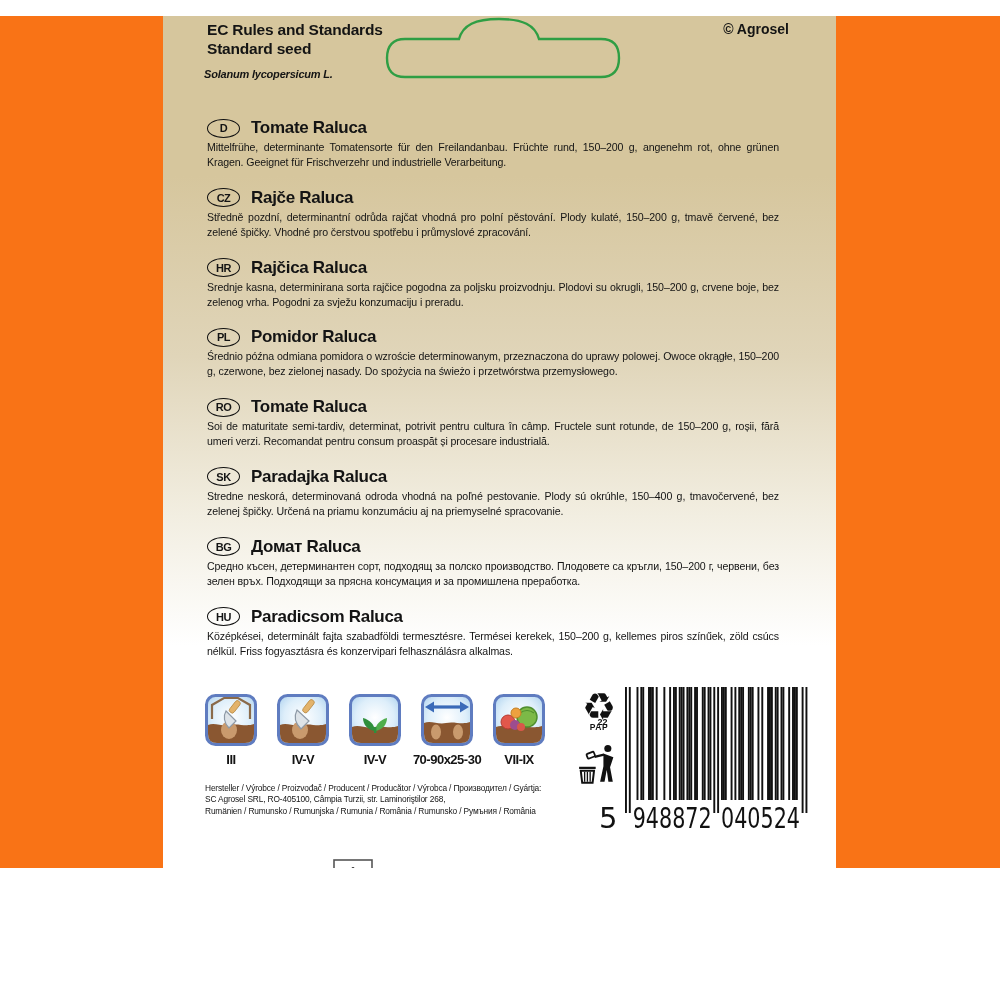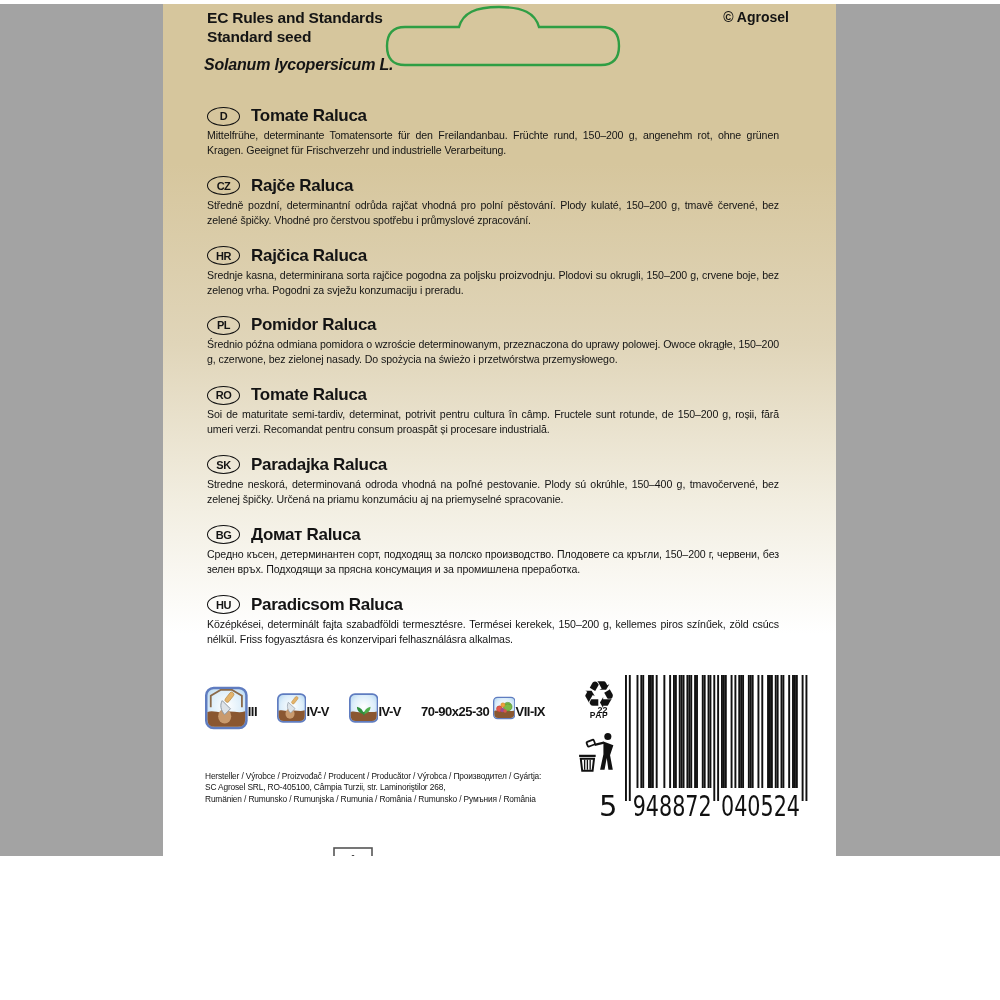--- a/index.html
+++ b/index.html
@@ -1,39 +1,39 @@
 <!DOCTYPE html>
 <html><head>
 <meta charset="utf-8">
 <style>
   * { margin:0; padding:0; box-sizing:border-box; }
   html,body { background:#fff; }
   body { font-family:"Liberation Sans", sans-serif; color:#141414; }
-  .page { position:relative; width:1000px; height:852px; background:#a3a3a3; overflow:hidden; margin:4px auto; }
+  .page { position:relative; width:1000px; height:852px; background:#f97316; overflow:hidden; margin:16px auto; }
 
   
   .packet { position:absolute; left:163px; top:0; width:673px; height:1000px;
     background:linear-gradient(180deg,#d6c69d 0%,#d6c69d 16%,#e0d5b9 34%,#f2eee1 50%,#ffffff 63%,#ffffff 100%); }
 
   .hdr-left { position:absolute; left:207px; top:5px; font-size:15.5px; font-weight:bold; line-height:1.22; letter-spacing:-0.2px; }
-  .latin { position:absolute; left:204px; top:52px; font-size:16px; font-style:italic; font-weight:bold; letter-spacing:-0.2px; }
+  .latin { position:absolute; left:204px; top:52px; font-size:11px; font-style:italic; font-weight:bold; letter-spacing:-0.2px; }
   .copyright { position:absolute; right:211px; top:5px; font-size:14px; font-weight:bold; }
 
   .hangtab { position:absolute; left:383px; top:0; }
 
   .sections { position:absolute; left:207px; top:102px; width:572px; }
   .lang-section { height:69.8px; }
   .sec-head { display:flex; align-items:center; height:20px; }
   .badge { display:inline-flex; align-items:center; justify-content:center; min-width:33px; height:19px;
     border:1.8px solid #111; border-radius:50%; font-size:11px; font-weight:bold; letter-spacing:-0.5px; padding:0 2px; }
   .sec-title { margin-left:11px; font-size:17px; font-weight:bold; letter-spacing:-0.3px; }
   .sec-body { margin-top:2px; font-size:10.6px; line-height:1.42; text-align:justify; letter-spacing:-0.1px; }
 
   .pictos { position:absolute; left:205px; top:678px; display:flex; gap:20px; }
-  .picto { display:flex; flex-direction:row; align-items:center; width:52px;text-align:center; }
+  .picto { display:flex; flex-direction:column; align-items:center; width:52px;text-align:center; }
   .picto-label { margin-top:6px; font-size:13px; font-weight:bold; white-space:nowrap; letter-spacing:-0.5px; }
 
   .recycle-wrap { position:absolute; left:576px; top:672px; width:46px; text-align:center; }
   .recycle-glyph { font-size:38px; line-height:38px; color:#111; position:relative; }
   .recycle-code { position:absolute; left:7px; right:0; top:15px; font-size:9px; font-weight:bold; color:#111; }
   .recycle-mat { font-size:8.5px; font-weight:bold; margin-top:-4px; letter-spacing:0.5px; }
   .tidyman { position:absolute; left:578px; top:728px; }
 
   .barcode { position:absolute; left:597px; top:671px; }
 

